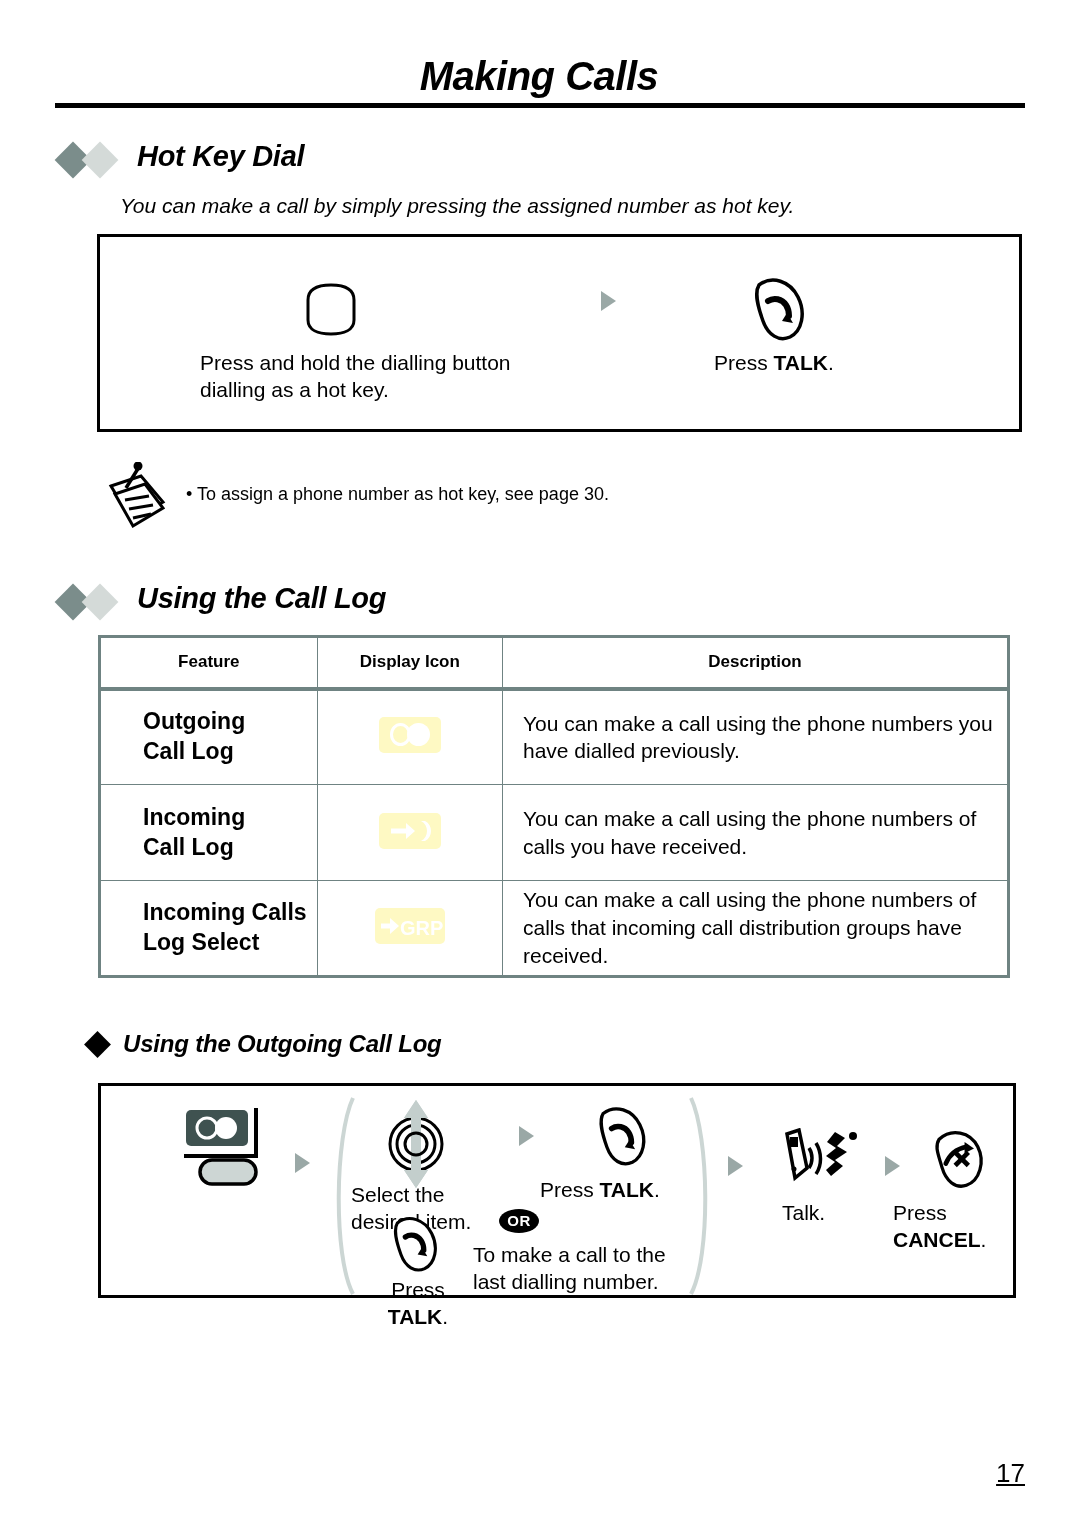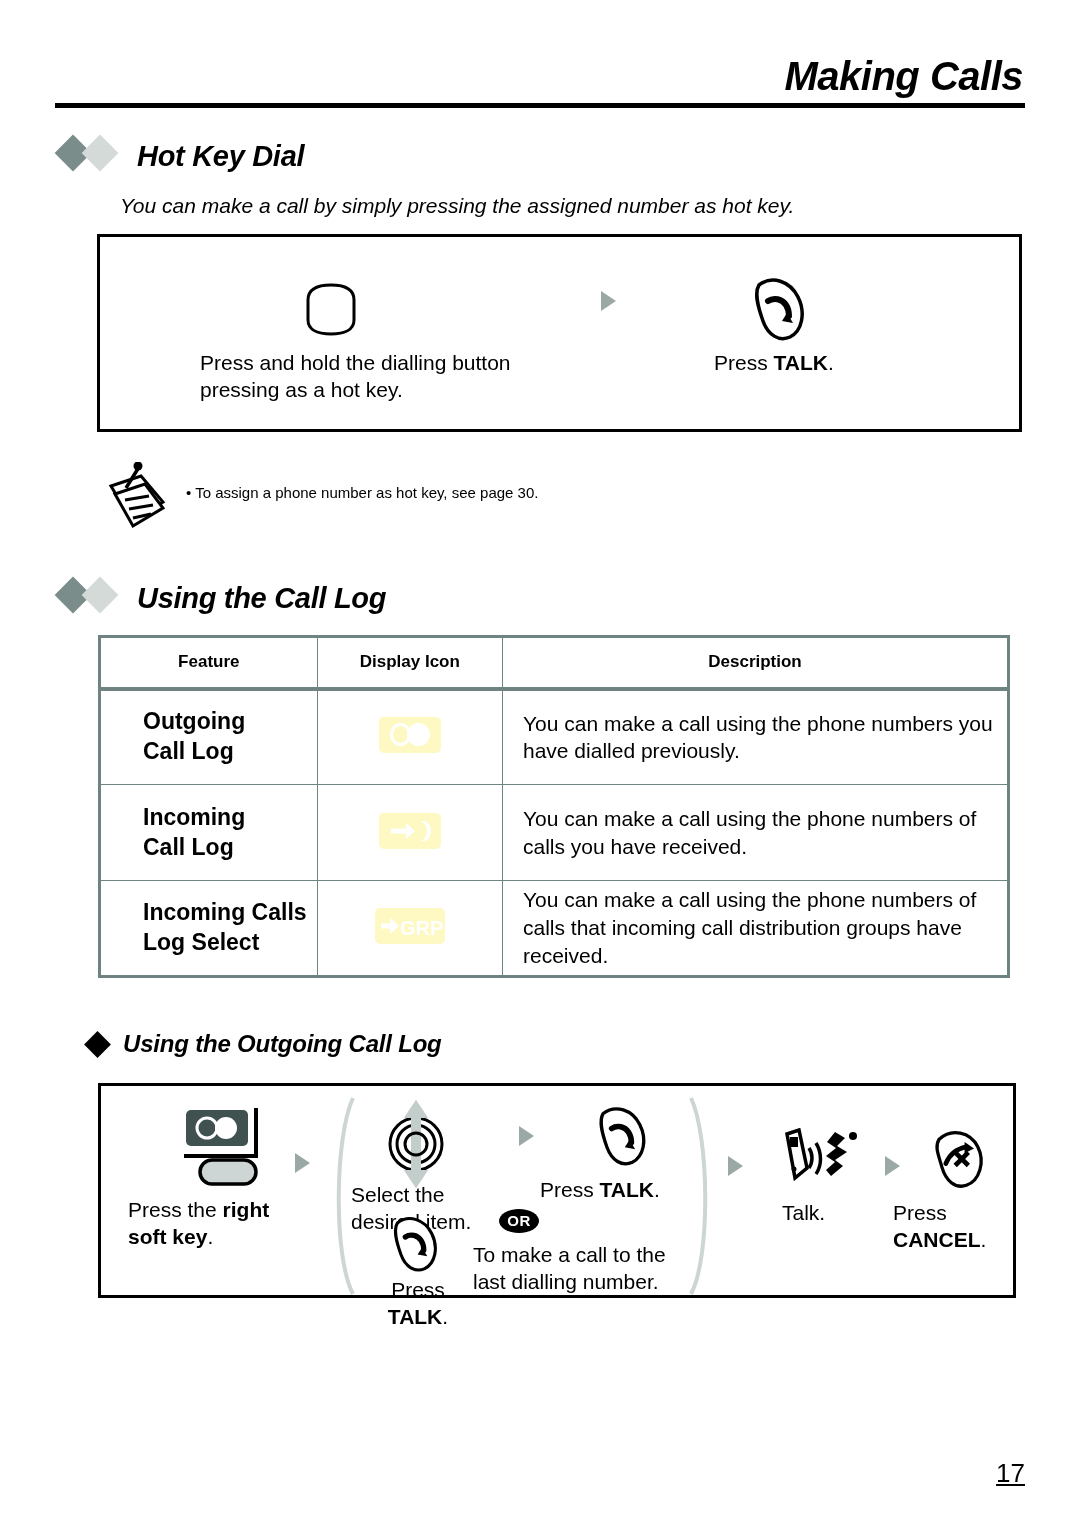--- a/index.html
+++ b/index.html
@@ -17,39 +17,39 @@
   }
 
   
   .page-header {
     position: absolute;
     left: 55px;
     top: 55px;
     width: 970px;
   }
   .page-title {
-    text-align: right;
+    text-align: center;
     font-size: 40px;
     font-weight: bold;
     font-style: italic;
     letter-spacing: -0.5px;
     line-height: 1.05;
     padding-right: 2px;
   }
   .header-rule {
     margin-top: 6px;
     height: 5px;
     background: #000;
   }
 
   
   .section-head {
     position: absolute;
     display: flex;
-    align-items: flex-start;
+    align-items: flex-end;
     gap: 8px;
   }
   .dia {
     width: 26px;
     height: 26px;
     transform: rotate(45deg);
     display: inline-block;
   }
   .dia-dark { background: #7b8d8b; }
   .dia-light { background: #d4dad8; margin-left: -7px; }
@@ -108,21 +108,21 @@
     position: absolute;
     width: 0; height: 0;
     border-left: 15px solid #9aa8a6;
     border-top: 10px solid transparent;
     border-bottom: 10px solid transparent;
   }
 
   
   .note-text {
     position: absolute;
-    font-size: 15px;
+    font-size: 18px;
   }
 
   
   .calllog-table {
     position: absolute;
     border-collapse: collapse;
     box-sizing: border-box;
     border: 3px solid #6f8382;
     background: #fff;
   }
@@ -238,21 +238,21 @@
   <div class="icon-wrap" style="left:646px; top:38px;">
     <svg width="66" height="68" viewBox="0 0 66 68">
       <path d="M13 10 C26 0, 44 6, 52 22 C60 38, 56 56, 44 62 C33 67, 22 60, 17 46 C12 32, 8 18, 13 10 Z" fill="#ffffff" stroke="#000000" stroke-width="3.5"></path>
       <path d="M22 26 C28 22, 36 24, 40 30 C42 33, 43 37, 43 41" fill="none" stroke="#000000" stroke-width="6" stroke-linecap="round"></path>
       <path d="M41 38 L47 48 L36 46 Z" fill="#000000"></path>
     </svg>
   </div>
 
   <div class="step-caption" style="left:100px; top:112px; width:380px;">
     <span>Press and hold the dialling button</span><br>
-    <span>pressing as a hot key.</span>
+    <span>dialling as a hot key.</span>
   </div>
 
   <div class="step-caption" style="left:614px; top:112px;">
     <span>Press </span><b>TALK</b><span>.</span>
   </div>
 </div>
 
 <div class="icon-wrap" style="left:105px; top:462px;">
   <svg width="64" height="72" viewBox="0 0 64 72">
     <path d="M6 24 L36 14 L58 40 L26 58 Z" fill="#ffffff" stroke="#000000" stroke-width="3"></path>
@@ -337,24 +337,20 @@
 
   <div class="icon-wrap" style="left:75px; top:18px;">
     <svg width="100" height="82" viewBox="0 0 100 82">
       <rect x="10" y="6" width="62" height="36" rx="5" fill="#3f5250"></rect>
       <circle cx="31" cy="24" r="10" fill="none" stroke="#ffffff" stroke-width="3"></circle>
       <circle cx="50" cy="24" r="11" fill="#ffffff"></circle>
       <path d="M80 4 L80 52 L8 52" fill="none" stroke="#000000" stroke-width="4"></path>
       <rect x="24" y="56" width="56" height="24" rx="12" fill="#cdd6d4" stroke="#000000" stroke-width="3.5"></rect>
     </svg>
   </div>
-  <div class="step-caption" style="left:27px; top:110px; width:240px;">
-    <span>Press the </span><b>right</b><br>
-    <b>soft key</b><span>.</span>
-  </div>
 
   <div class="tri" style="left:194px; top:67px;"></div>
 
   <div class="bracket" style="left:226px; top:10px;">
     <svg width="30" height="200" viewBox="0 0 30 200">
       <path d="M26 2 C8 40, 6 160, 26 198" fill="none" stroke="#ccd6d4" stroke-width="4"></path>
     </svg>
   </div>
 
   <div class="icon-wrap" style="left:282px; top:12px;">

